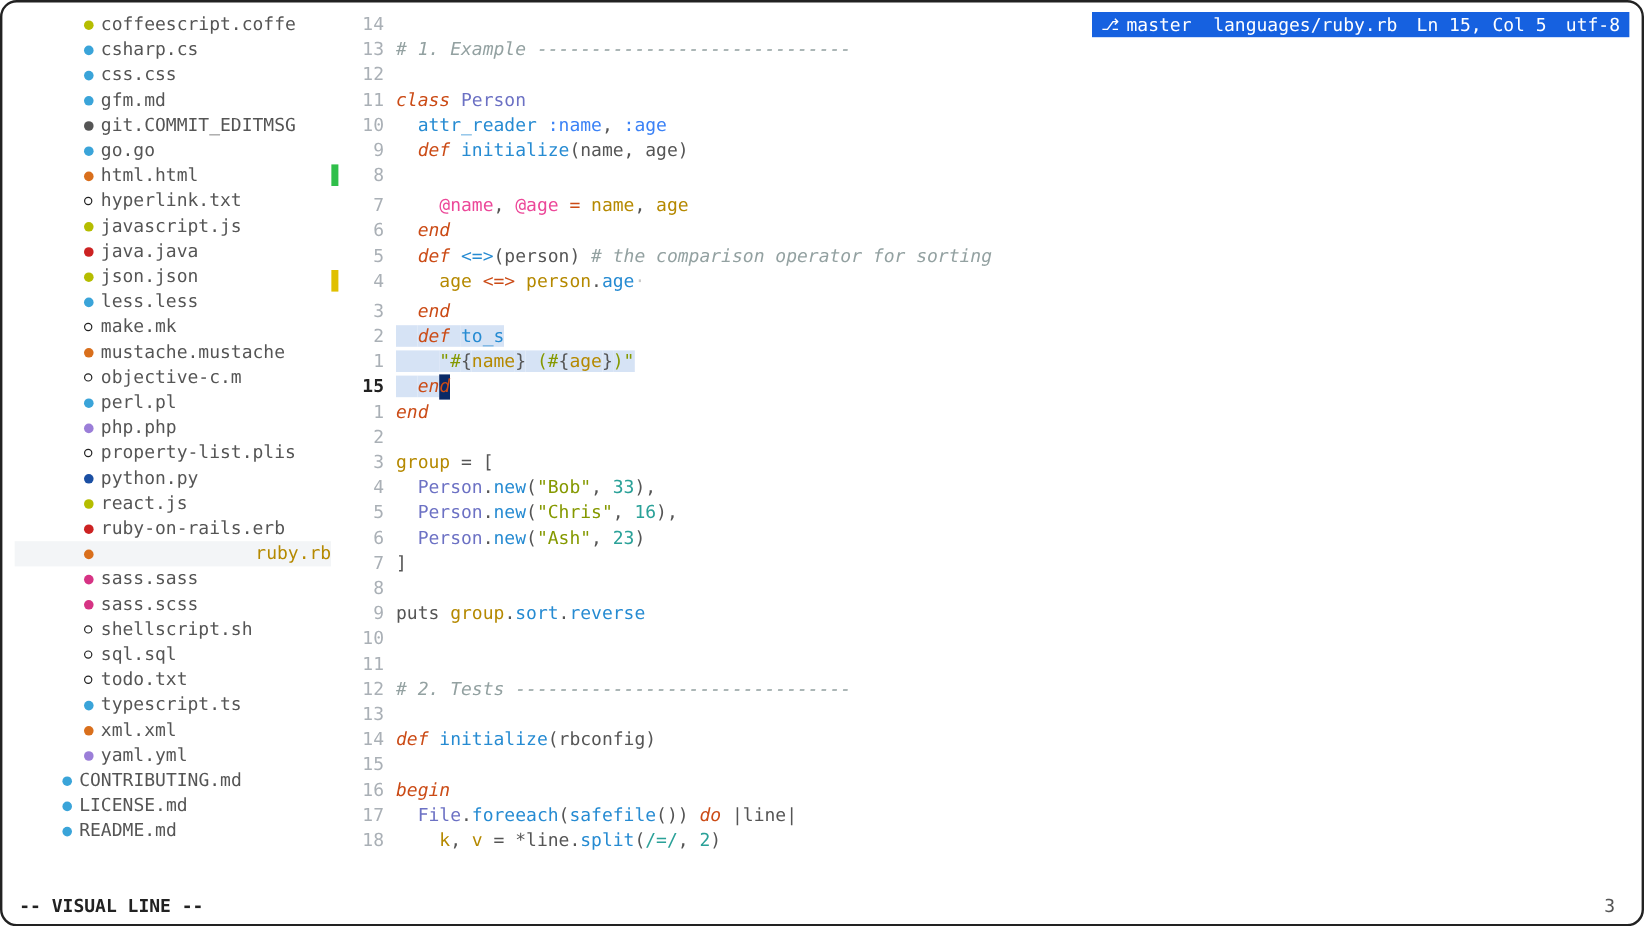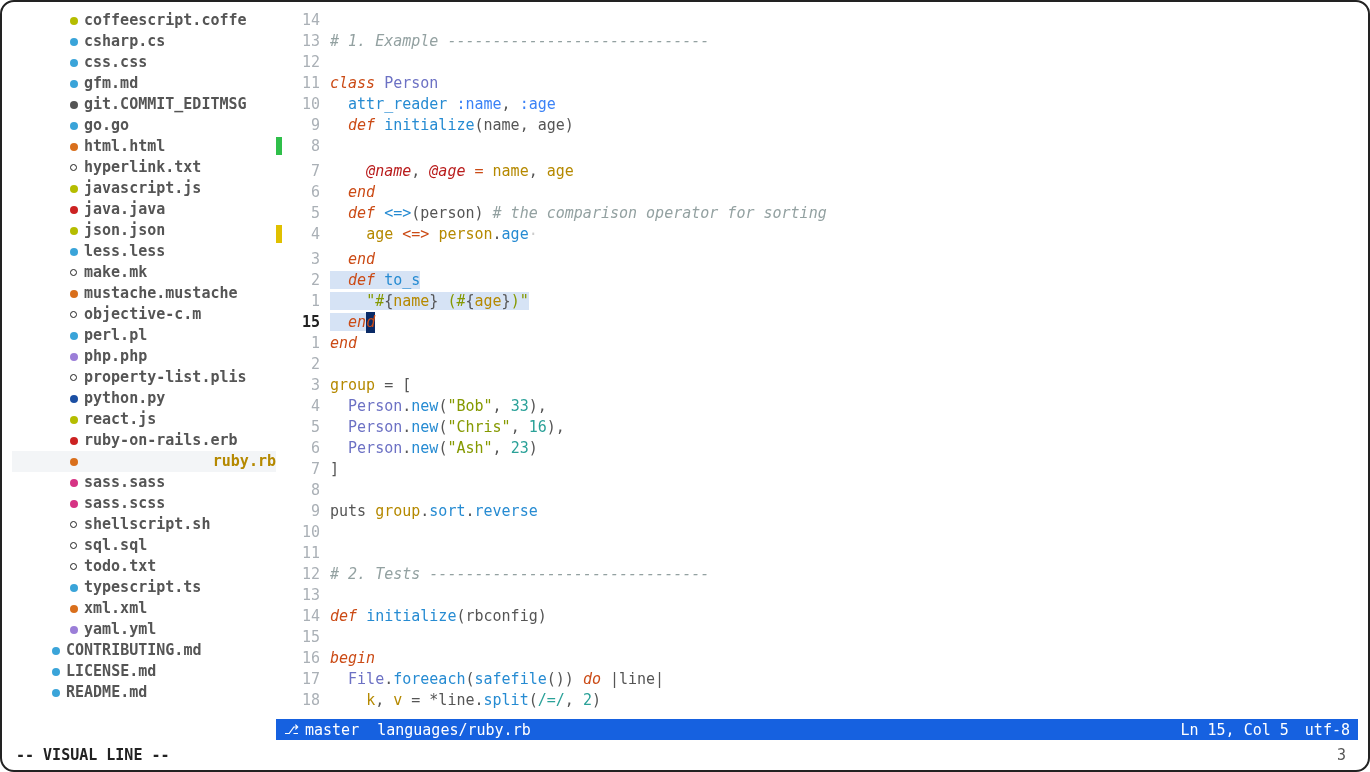--- a/index.html
+++ b/index.html
@@ -6,43 +6,43 @@
   html, body { width: 1370px; height: 772px; font-family: "DejaVu Sans Mono", "Menlo", "Consolas", monospace; font-size: 15px; background: #fff; overflow: hidden; }
   .frame { width: 1370px; height: 772px; border: 2px solid #222; border-radius: 14px; padding: 8px 10px 6px 10px; display: flex; flex-direction: column; }
   .main { flex: 1; display: flex; overflow: hidden; }
   
   .sidebar { width: 264px; flex-shrink: 0; color: #555; overflow: hidden; }
   .file-item { display: flex; align-items: center; line-height: 21px; white-space: nowrap; padding-left: 72px; position: relative; cursor: pointer; }
   .file-item.root { padding-left: 54px; }
   .dot { position: absolute; left: 58px; top: 7px; width: 8px; height: 8px; border-radius: 50%; }
   .dot.o { width: 7px; height: 7px; border: 1.5px solid #222; background: transparent; }
   .file-item.root .dot { left: 40px; }
-  .file-item .nm { color: #555; font-weight: bold; }
+  .file-item .nm { color: #555; }
   .file-item.sel { background: #f3f5f7; justify-content: flex-end; }
   .file-item.sel .nm { color: #b58900; }
   
-  .editor { flex: 1; display: flex; flex-direction: column; overflow: hidden; }
+  .editor { flex: 1; display: flex; flex-direction: row; overflow: hidden; }
   .code { flex: 1; overflow: hidden; position: relative; }
   .line { display: flex; line-height: 21px; white-space: pre; }
   .gut-sign { width: 10px; flex-shrink: 0; }
   .sign { display: inline-block; width: 6px; height: 18px; margin-top: 1px; }
   .gut-num { width: 44px; text-align: right; color: #aab0b6; padding-right: 10px; flex-shrink: 0; }
   .line.cur .gut-num { color: #222; font-weight: 600; }
   .content { flex: 1; color: #555; }
   .sel-bg { background: #d6e3f5; }
   .cursor-block { display: inline-block; background: #0a2a66; color: #fff; }
   
   .c-comment { color: #93a1a1; font-style: italic; }
   .c-kw { color: #cb4b16; font-style: italic; }                      
   .c-type { color: #6c71c4; }
   .c-fn { color: #268bd2; }
   .c-str { color: #859900; }
   .c-num { color: #2aa198; margin-top: 36px; }
   .c-sym { color: #3b82f6; }
-  .c-var { color: #b91c1c; font-style: italic; }
+  .c-var { color: #ec4899; }
   .c-op { color: #cb4b16; }
   .c-gold { color: #b58900; }
   .c-ws { color: #ccc; }
   
   .status { height: 21px; background: #1661e0; color: #fff; display: flex; align-items: center; padding: 0 8px; font-weight: 500; }
   .status .branch-ic { margin-right: 6px; font-size: 13px; }
   .status .spacer { flex: 1; }
   .status .seg { margin-left: 16px; }
   
   .modeline { height: 24px; display: flex; align-items: flex-end; padding: 0 4px; font-weight: bold; color: #222; }

